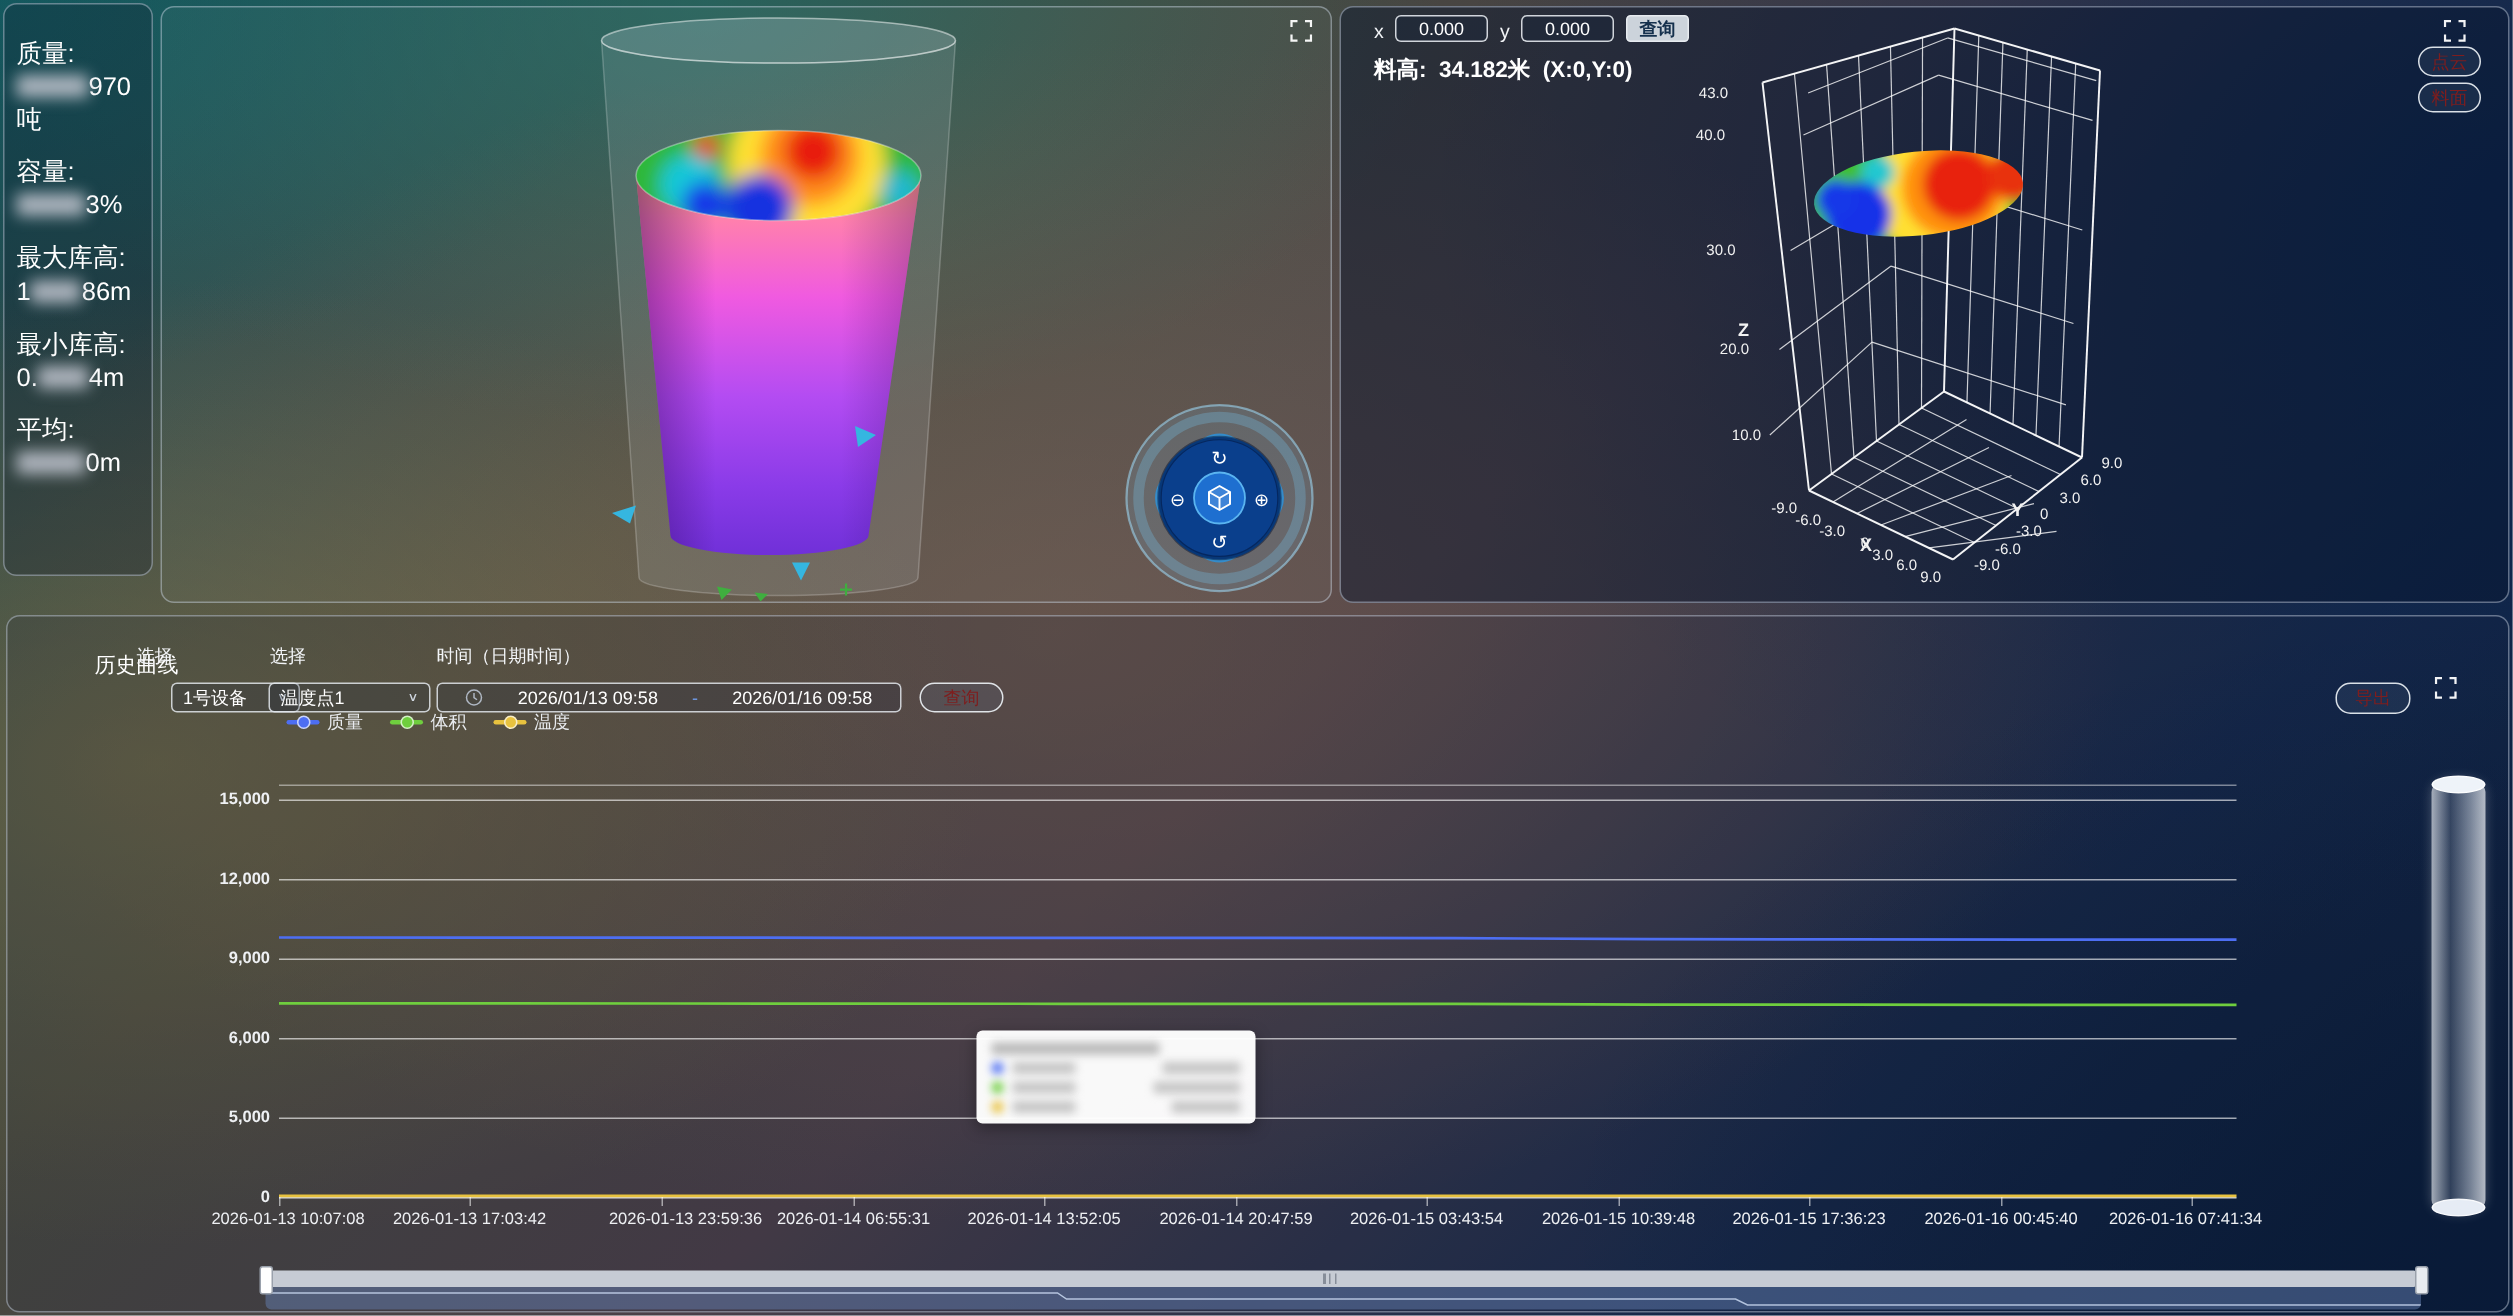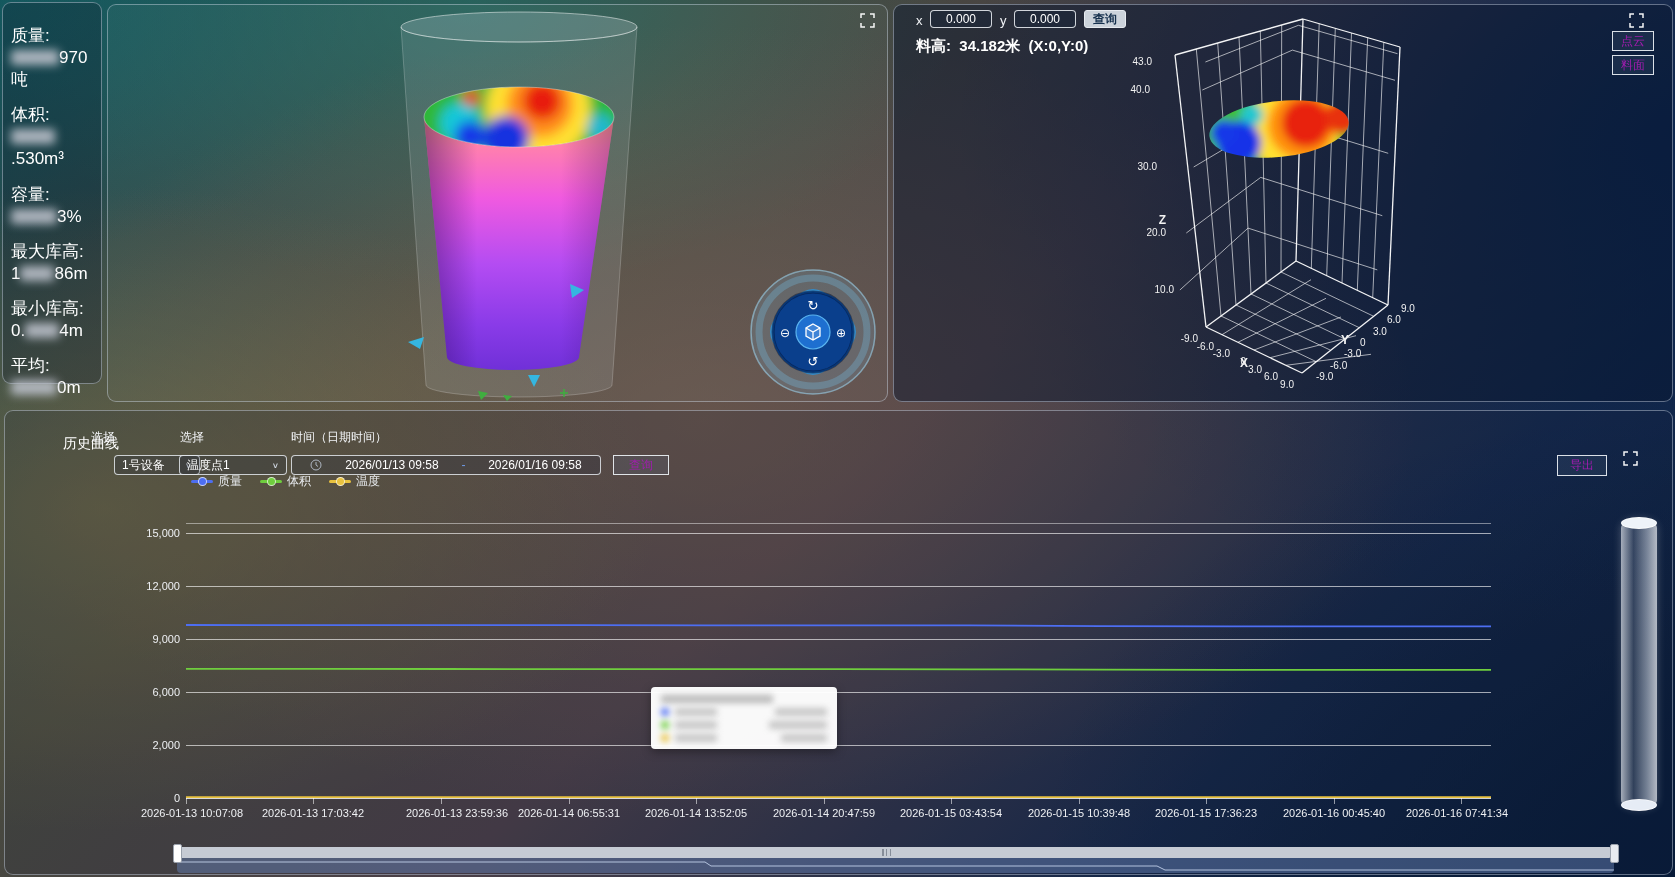--- a/index.html
+++ b/index.html
@@ -17,48 +17,44 @@
   }
   .panel{position:absolute;border:1px solid rgba(205,215,230,.45);border-radius:9px;}
   .fs-icon{position:absolute;width:15px;height:15px;cursor:pointer;opacity:.95;}
   .redact{display:inline-block;height:15px;background:rgba(188,193,203,.9);border-radius:2px;filter:blur(5px);vertical-align:-2px;}
   .stat{margin:0 0 13px 8px;line-height:1.3;font-size:17px;}
   .stat .v{font-size:17px;}
   .lbl{font-size:12px;color:#f2f4f7;position:absolute;white-space:nowrap;}
   .dd{position:absolute;height:20px;border:1px solid rgba(238,242,247,.8);border-radius:4px;
       background:rgba(28,38,58,.22);display:flex;align-items:center;font-size:12px;color:#fff;padding:0 7px;box-sizing:border-box;}
   .dd .chev{margin-left:auto;color:#cfd6df;font-size:10px;transform:scaleY(.8);}
-  .btn-outline{position:absolute;border:1px solid rgba(240,244,248,.9);border-radius:0;color:#a21caf;
+  .btn-outline{position:absolute;border:1px solid rgba(240,244,248,.9);border-radius:10px;color:#7f1d1d;
       background:rgba(90,110,140,.18);font-size:12px;display:flex;align-items:center;justify-content:center;cursor:pointer;box-sizing:border-box;}
   .btn-fill{position:absolute;background:#ccd3db;border-radius:3px;color:#15304d;font-size:12px;font-weight:bold;
       display:flex;align-items:center;justify-content:center;cursor:pointer;box-sizing:border-box;border:1px solid #e7ebf0;}
   .coord-input{position:absolute;width:62px;height:18px;background:rgba(20,35,58,.35);border:1px solid rgba(240,244,248,.85);
       border-radius:4px;color:#fff;font-size:12px;text-align:center;box-sizing:border-box;font-family:"Liberation Sans",sans-serif;}
   .gline{position:absolute;height:1px;background:rgba(255,255,255,.62);}
-  .ytick{position:absolute;width:60px;text-align:right;font-size:11px;color:#eef0f3;}
+  .ytick{position:absolute;width:60px;text-align:right;font-size:11px;color:#eef0f3;font-weight:bold;}
   .xtick{position:absolute;transform:translateX(-50%);font-size:11px;color:#eef0f3;white-space:nowrap;}
   .tickmark{position:absolute;width:1px;height:6px;background:rgba(255,255,255,.55);}
   .leg-item{display:flex;align-items:center;margin-right:18px;font-size:12px;color:#e8ebef;}
   .leg-mark{position:relative;width:22px;height:3px;border-radius:2px;margin-right:5px;}
   .leg-dot{position:absolute;left:7px;top:-3px;width:9px;height:9px;border-radius:50%;border:1px solid rgba(255,255,255,.7);box-sizing:border-box;}
   .tt-row{display:flex;align-items:center;margin-bottom:5px;filter:blur(3px);}
   .tt-bar{height:8px;background:#c6c6c6;border-radius:2px;}
   .tt-dot{width:8px;height:8px;border-radius:50%;margin-right:6px;flex:none;}
 </style>
 </head>
 <body>
 
 <div class="panel" style="left:2px;top:2px;width:100px;height:382px;background:rgba(14,24,44,.28);padding-top:22px;box-sizing:border-box;">
   <div class="stat">
     <div>质量:</div>
     <div class="v"><span class="redact" style="width:48px;"></span><span>970吨</span></div>
-  </div>
-  <div class="stat">
-    <div>体积:</div>
-    <div class="v"><span class="redact" style="width:44px;"></span><span>.530m³</span></div>
   </div>
   <div class="stat">
     <div>容量:</div>
     <div class="v"><span class="redact" style="width:46px;"></span><span>3%</span></div>
   </div>
   <div class="stat">
     <div>最大库高:</div>
     <div class="v"><span>1</span><span class="redact" style="width:34px;"></span><span>86m</span></div>
   </div>
   <div class="stat">
@@ -332,21 +328,21 @@
     <div class="gline" style="left:181px;top:175px;width:1305px;"></div>
     <div class="gline" style="left:181px;top:228px;width:1305px;"></div>
     <div class="gline" style="left:181px;top:281px;width:1305px;"></div>
     <div class="gline" style="left:181px;top:334px;width:1305px;"></div>
     <div class="gline" style="left:181px;top:387px;width:1305px;background:rgba(255,255,255,.8);"></div>
 
     <div class="ytick" style="left:115px;top:116px;">15,000</div>
     <div class="ytick" style="left:115px;top:169px;">12,000</div>
     <div class="ytick" style="left:115px;top:222px;">9,000</div>
     <div class="ytick" style="left:115px;top:275px;">6,000</div>
-    <div class="ytick" style="left:115px;top:328px;">2,000</div>
+    <div class="ytick" style="left:115px;top:328px;">5,000</div>
     <div class="ytick" style="left:115px;top:381px;">0</div>
 
     <svg id="series-svg" width="1305" height="290" style="position:absolute;left:181px;top:112px;overflow:visible;">
         <polyline points="0.0,102.0 130.5,102.1 261.0,102.1 391.5,102.2 522.0,102.3 652.5,102.3 783.0,102.4 913.5,103.1 1044.0,103.3 1174.5,103.4 1305.0,103.4" fill="none" stroke="#4d6ef2" stroke-width="1.8"></polyline>
         <polyline points="0.0,145.9 130.5,145.9 261.0,146.0 391.5,146.1 522.0,146.2 652.5,146.2 783.0,146.3 913.5,146.7 1044.0,146.8 1174.5,146.9 1305.0,146.9" fill="none" stroke="#6fce3e" stroke-width="1.8"></polyline>
         <polyline points="0.0,274.2 130.5,274.2 261.0,274.2 391.5,274.2 522.0,274.2 652.5,274.2 783.0,274.2 913.5,274.2 1044.0,274.2 1174.5,274.2 1305.0,274.2" fill="none" stroke="#e8c23f" stroke-width="1.8"></polyline>
       </svg>
 
     <div class="tickmark" style="left:181px;top:387px;"></div>
     <div class="tickmark" style="left:308px;top:387px;"></div>

